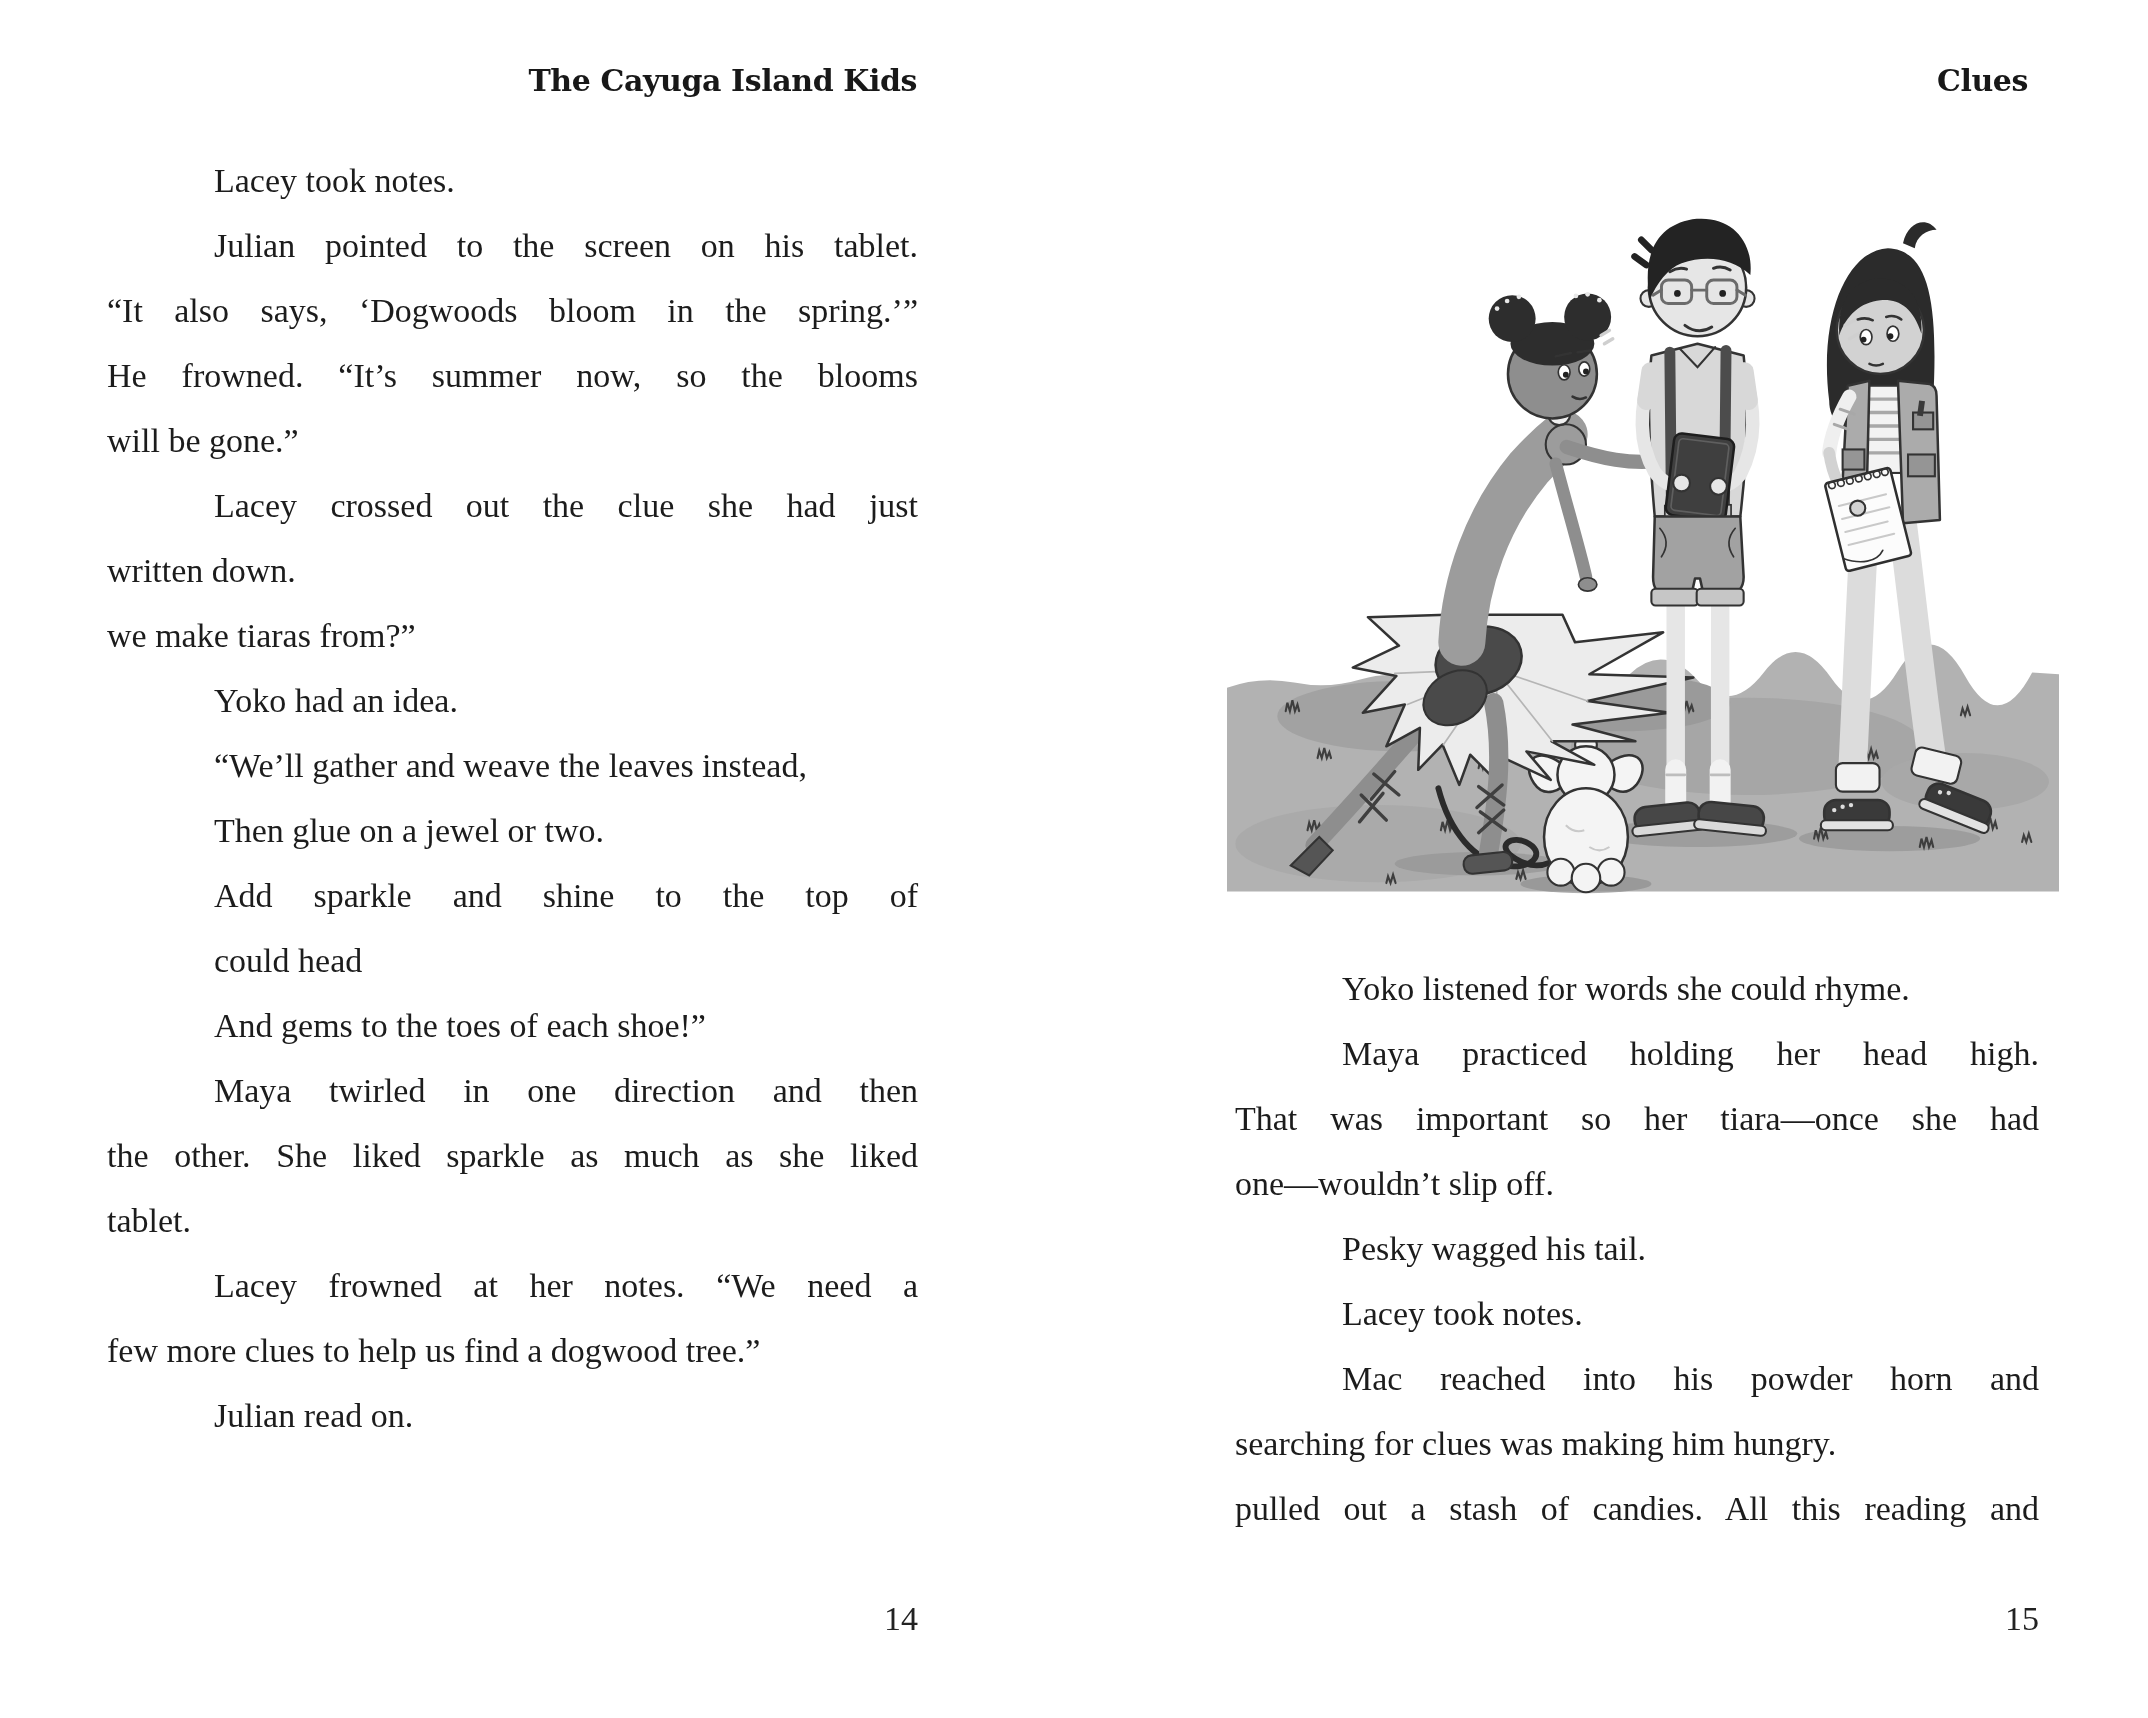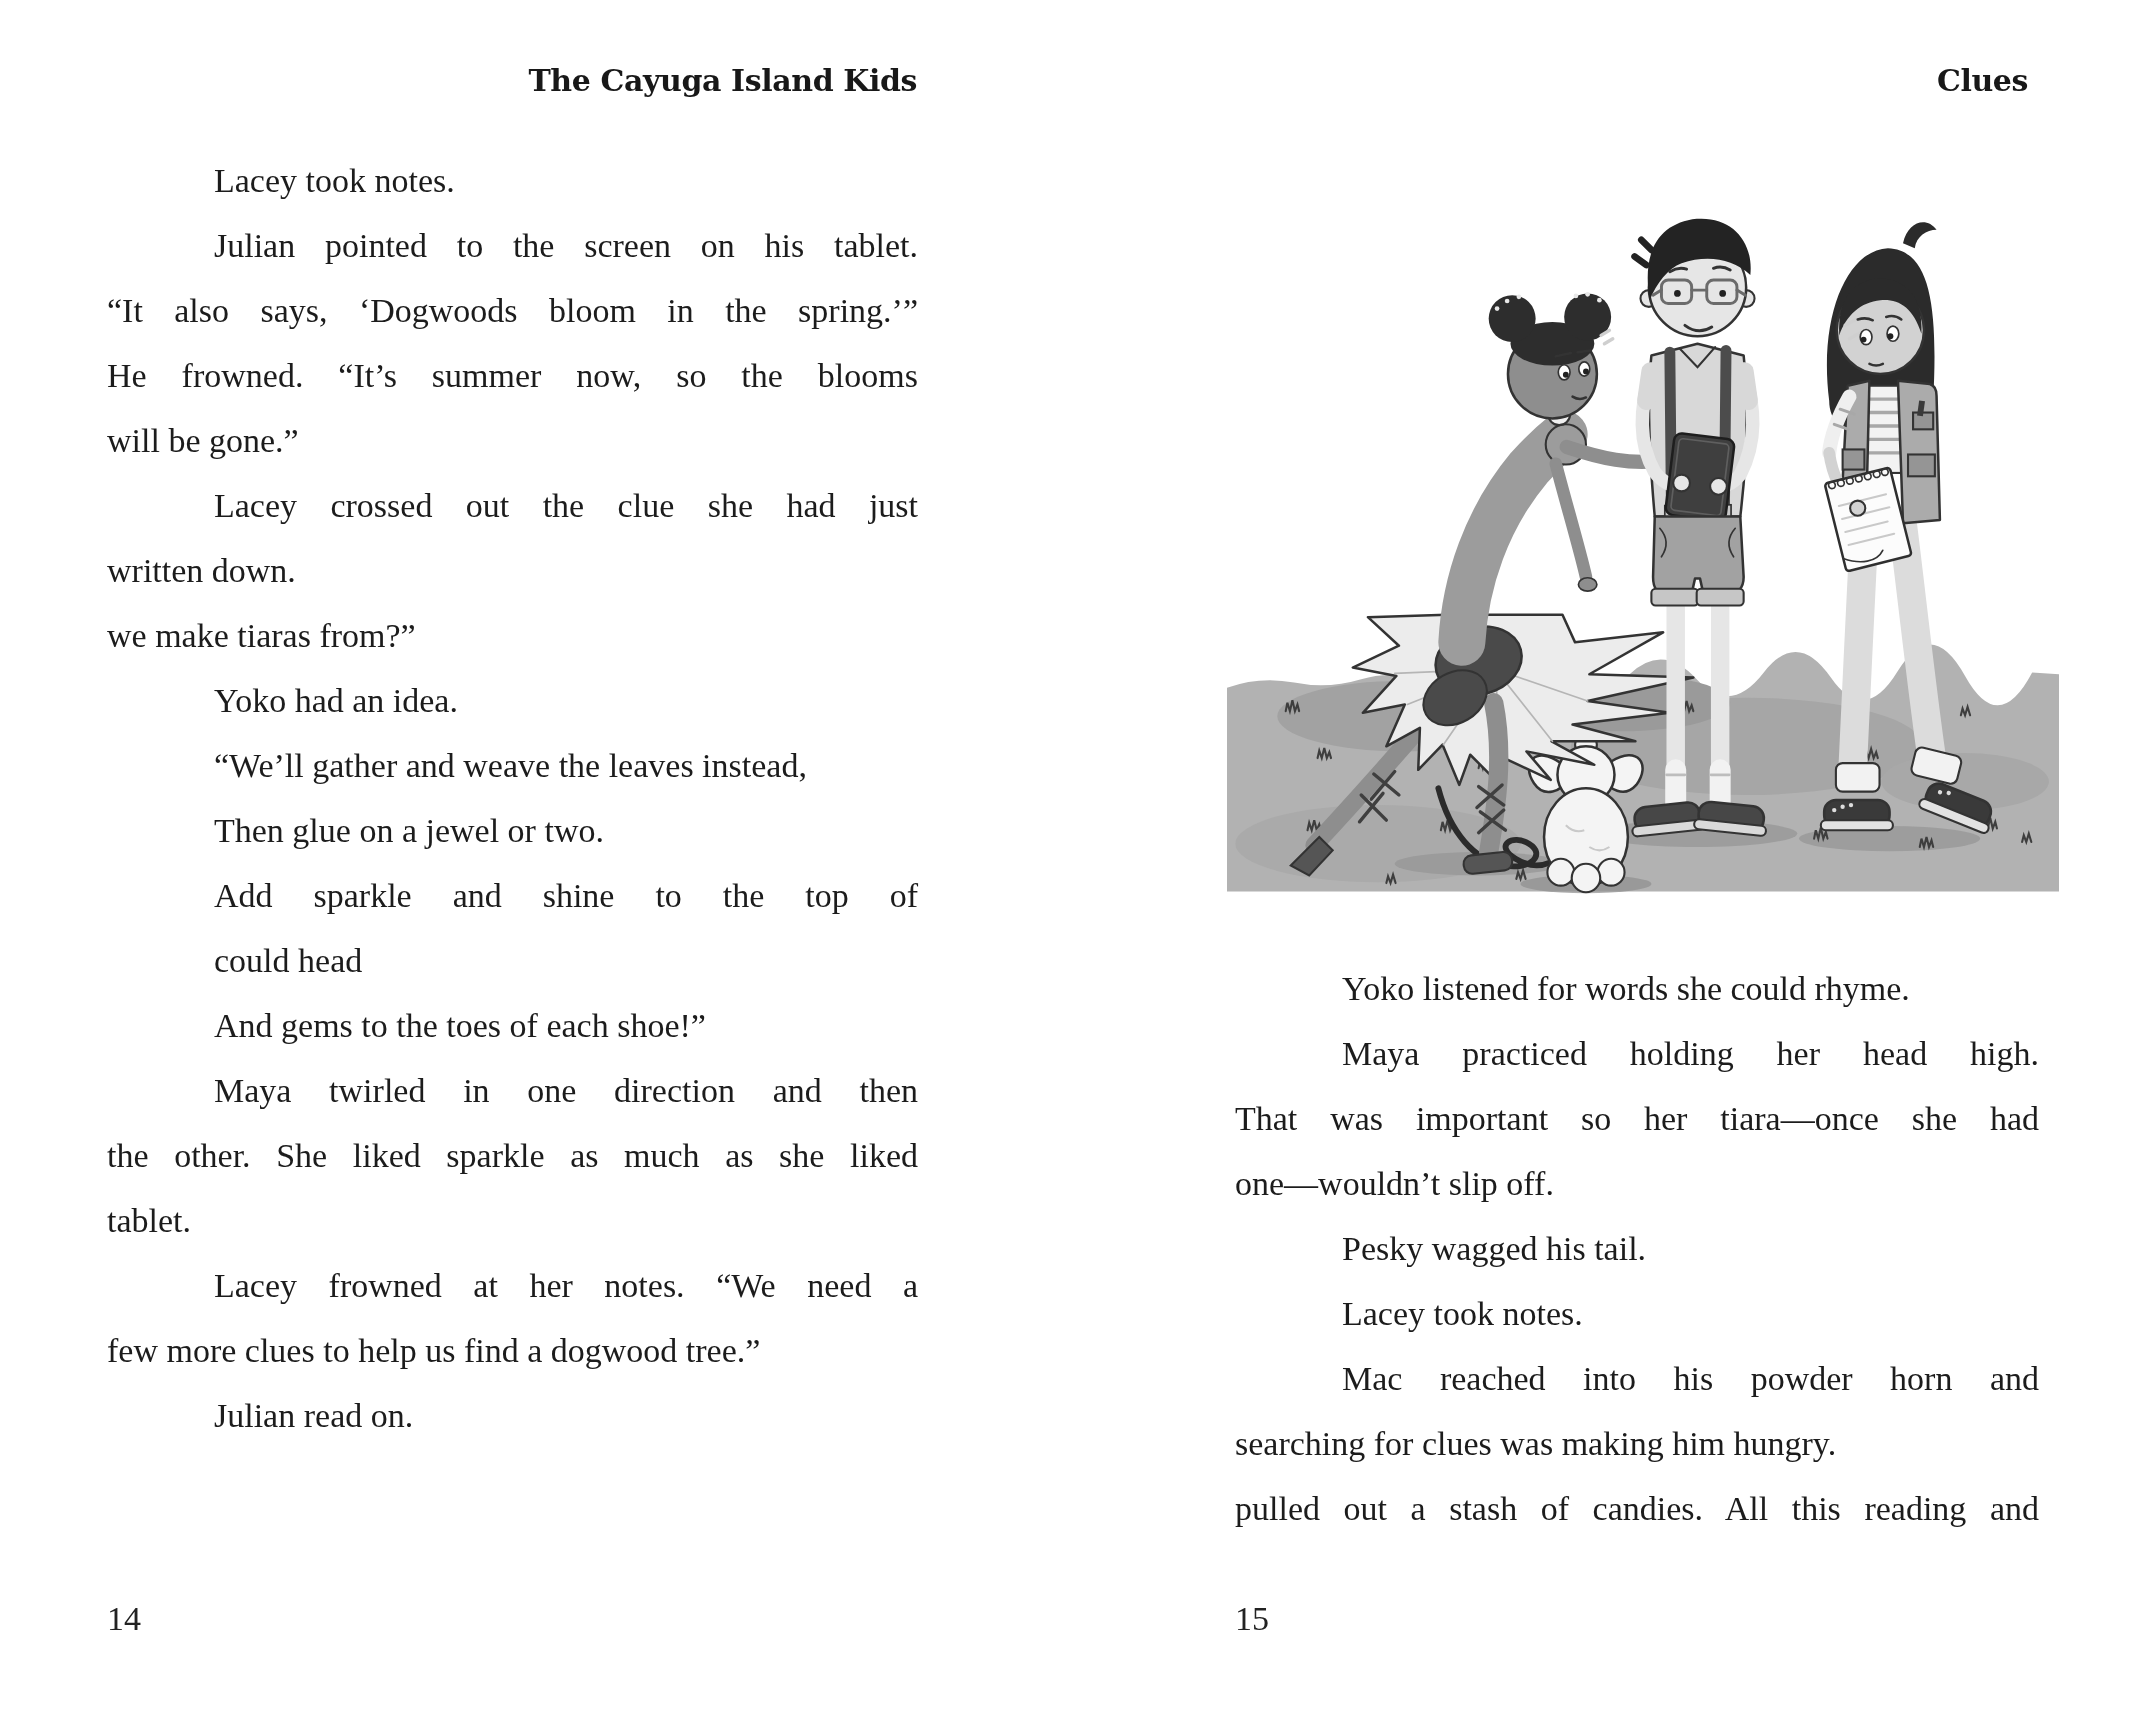--- a/index.html
+++ b/index.html
@@ -26,21 +26,21 @@
   .textblock.righttb{left:161px;top:956px;width:804px;}
 
   .ln{
     display:block;height:65px;line-height:65px;font-size:34px;
     white-space:nowrap;text-align:left;
   }
   .ln.ind{text-indent:107px;}
   .ln.just{text-align:justify;text-align-last:justify;}
 
   .pagenum{
-    position:absolute;top:1598px;font-size:34px;line-height:42px;text-align:left;color:#222;
+    position:absolute;top:1598px;font-size:34px;line-height:42px;text-align:right;color:#222;
   }
   .pagenum.leftpn{left:107px;width:811px;}
   .pagenum.rightpn{left:161px;width:804px;}
 
   .illustration{
     position:absolute;left:153px;top:124px;width:832px;height:770px;margin:0;
   }
   .illustration svg{display:block;width:832px;height:770px;}
 </style>
 </head>

